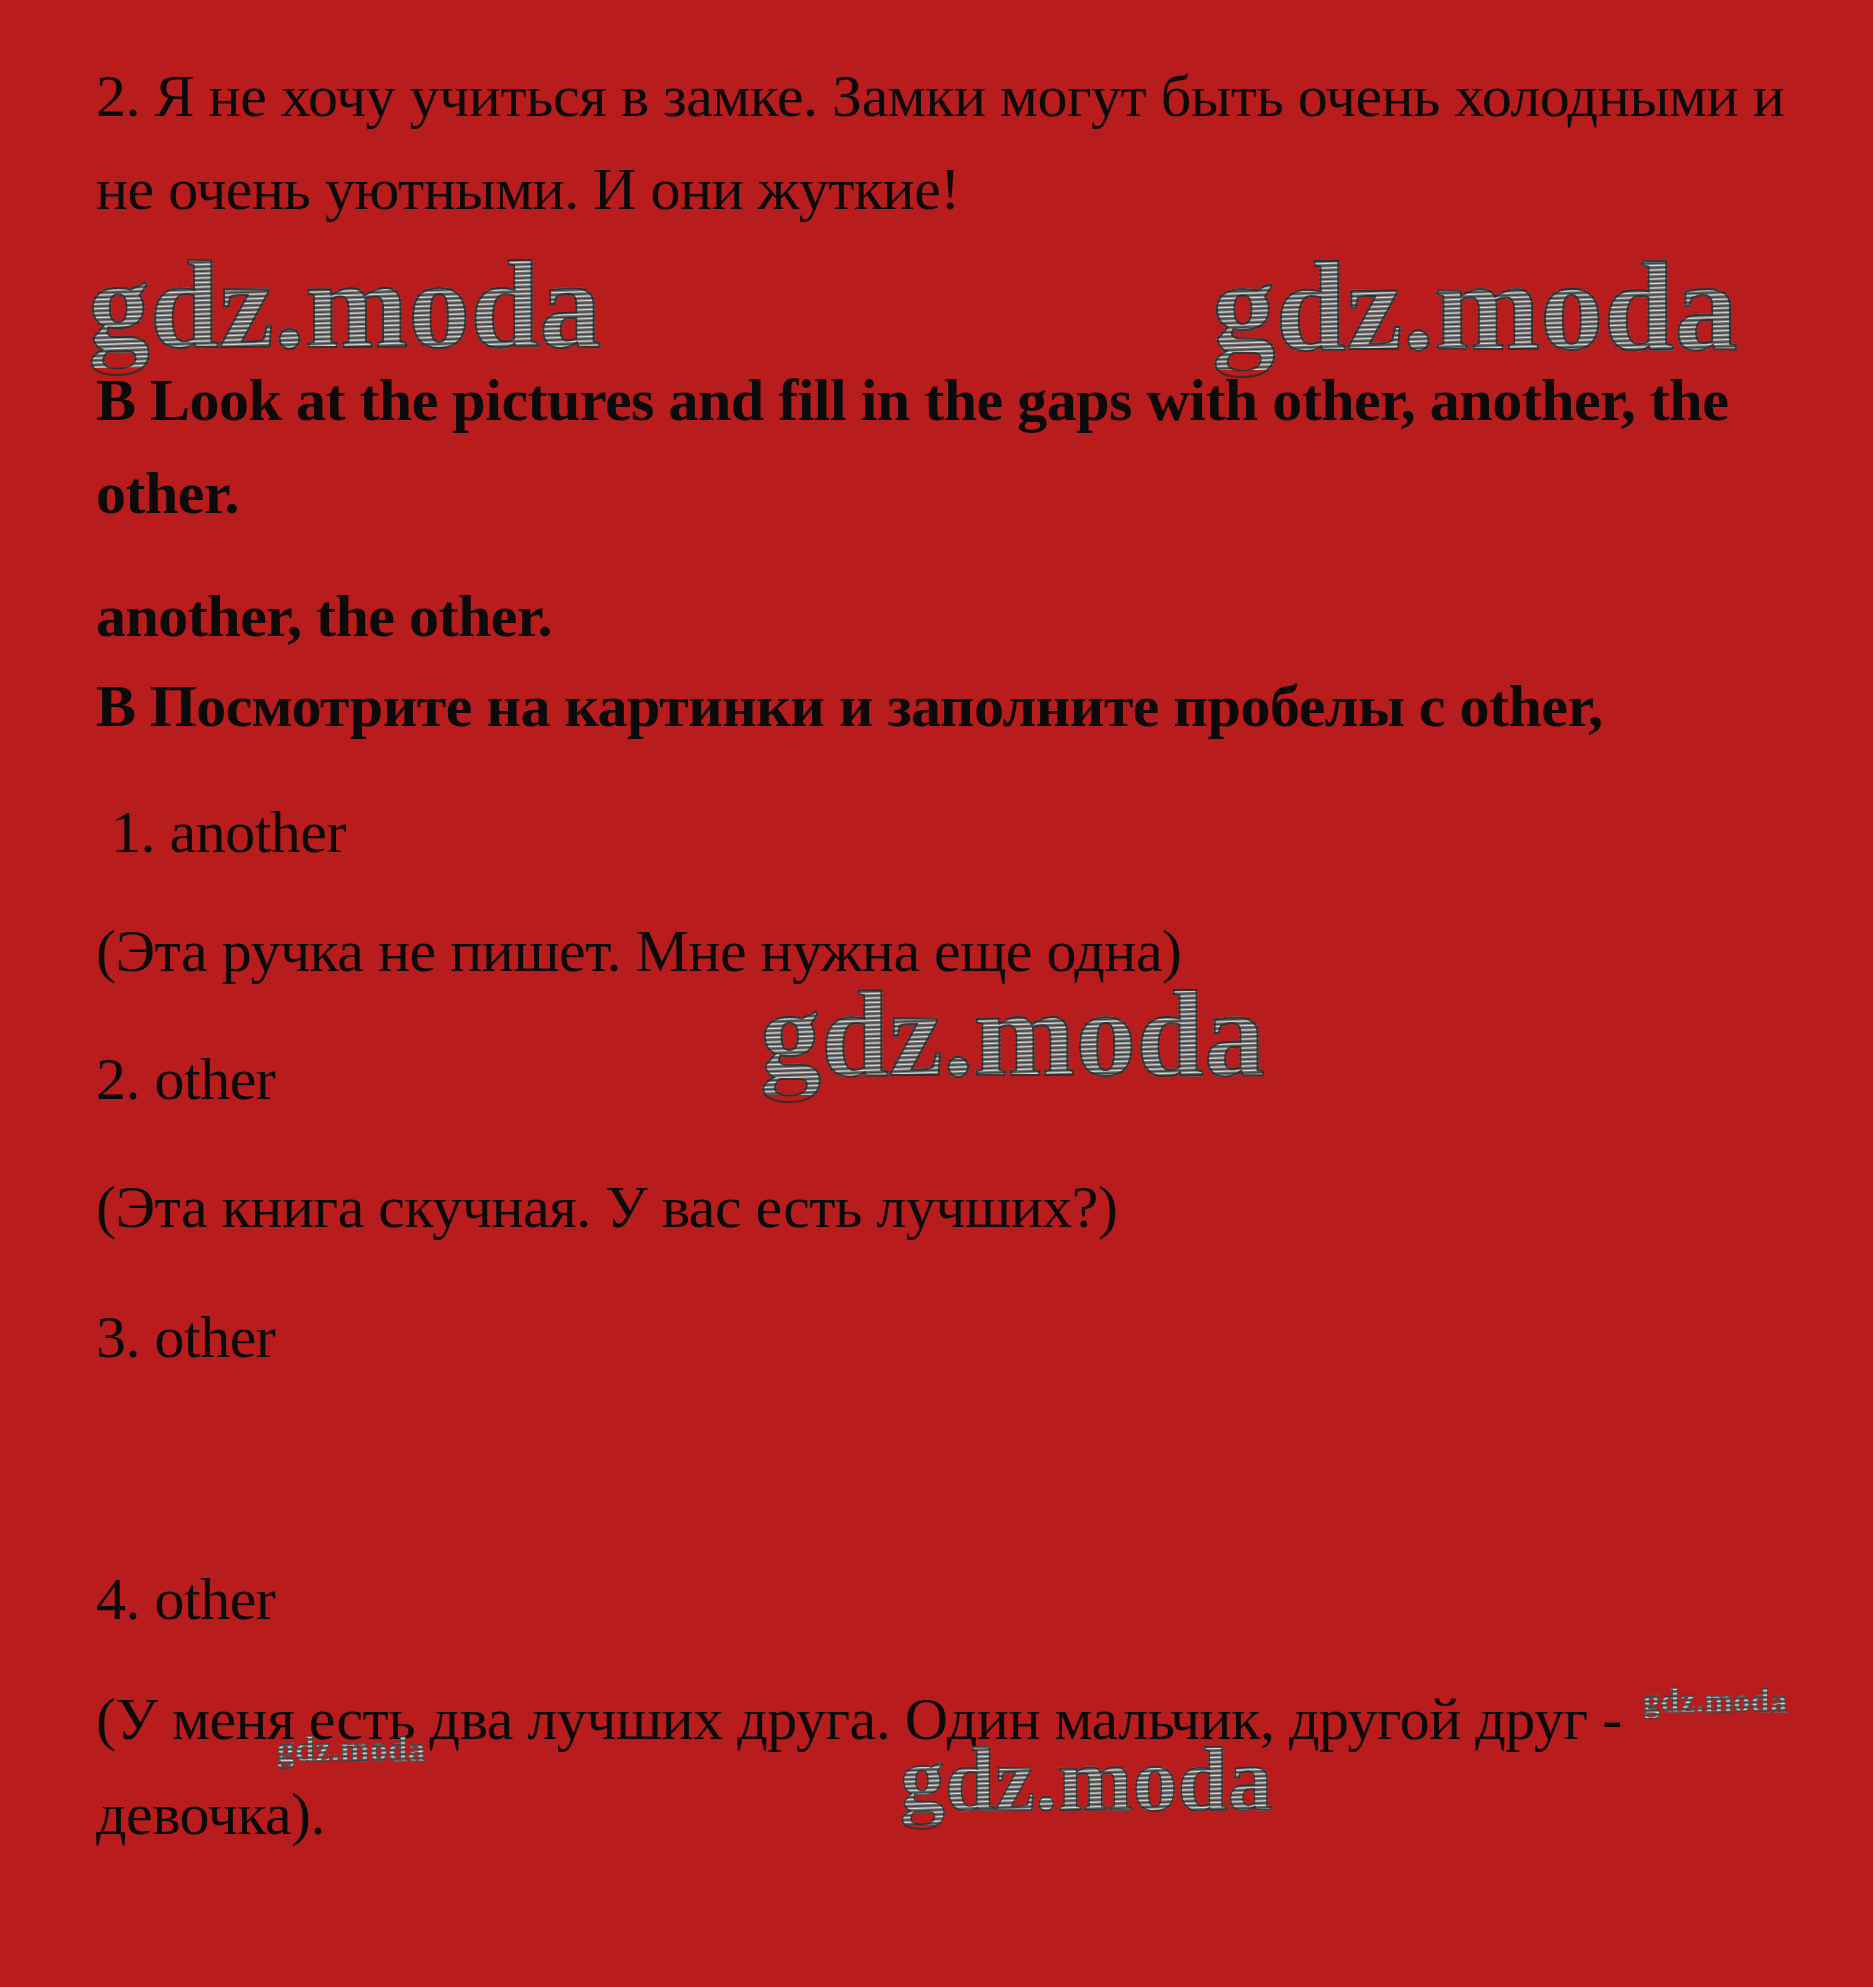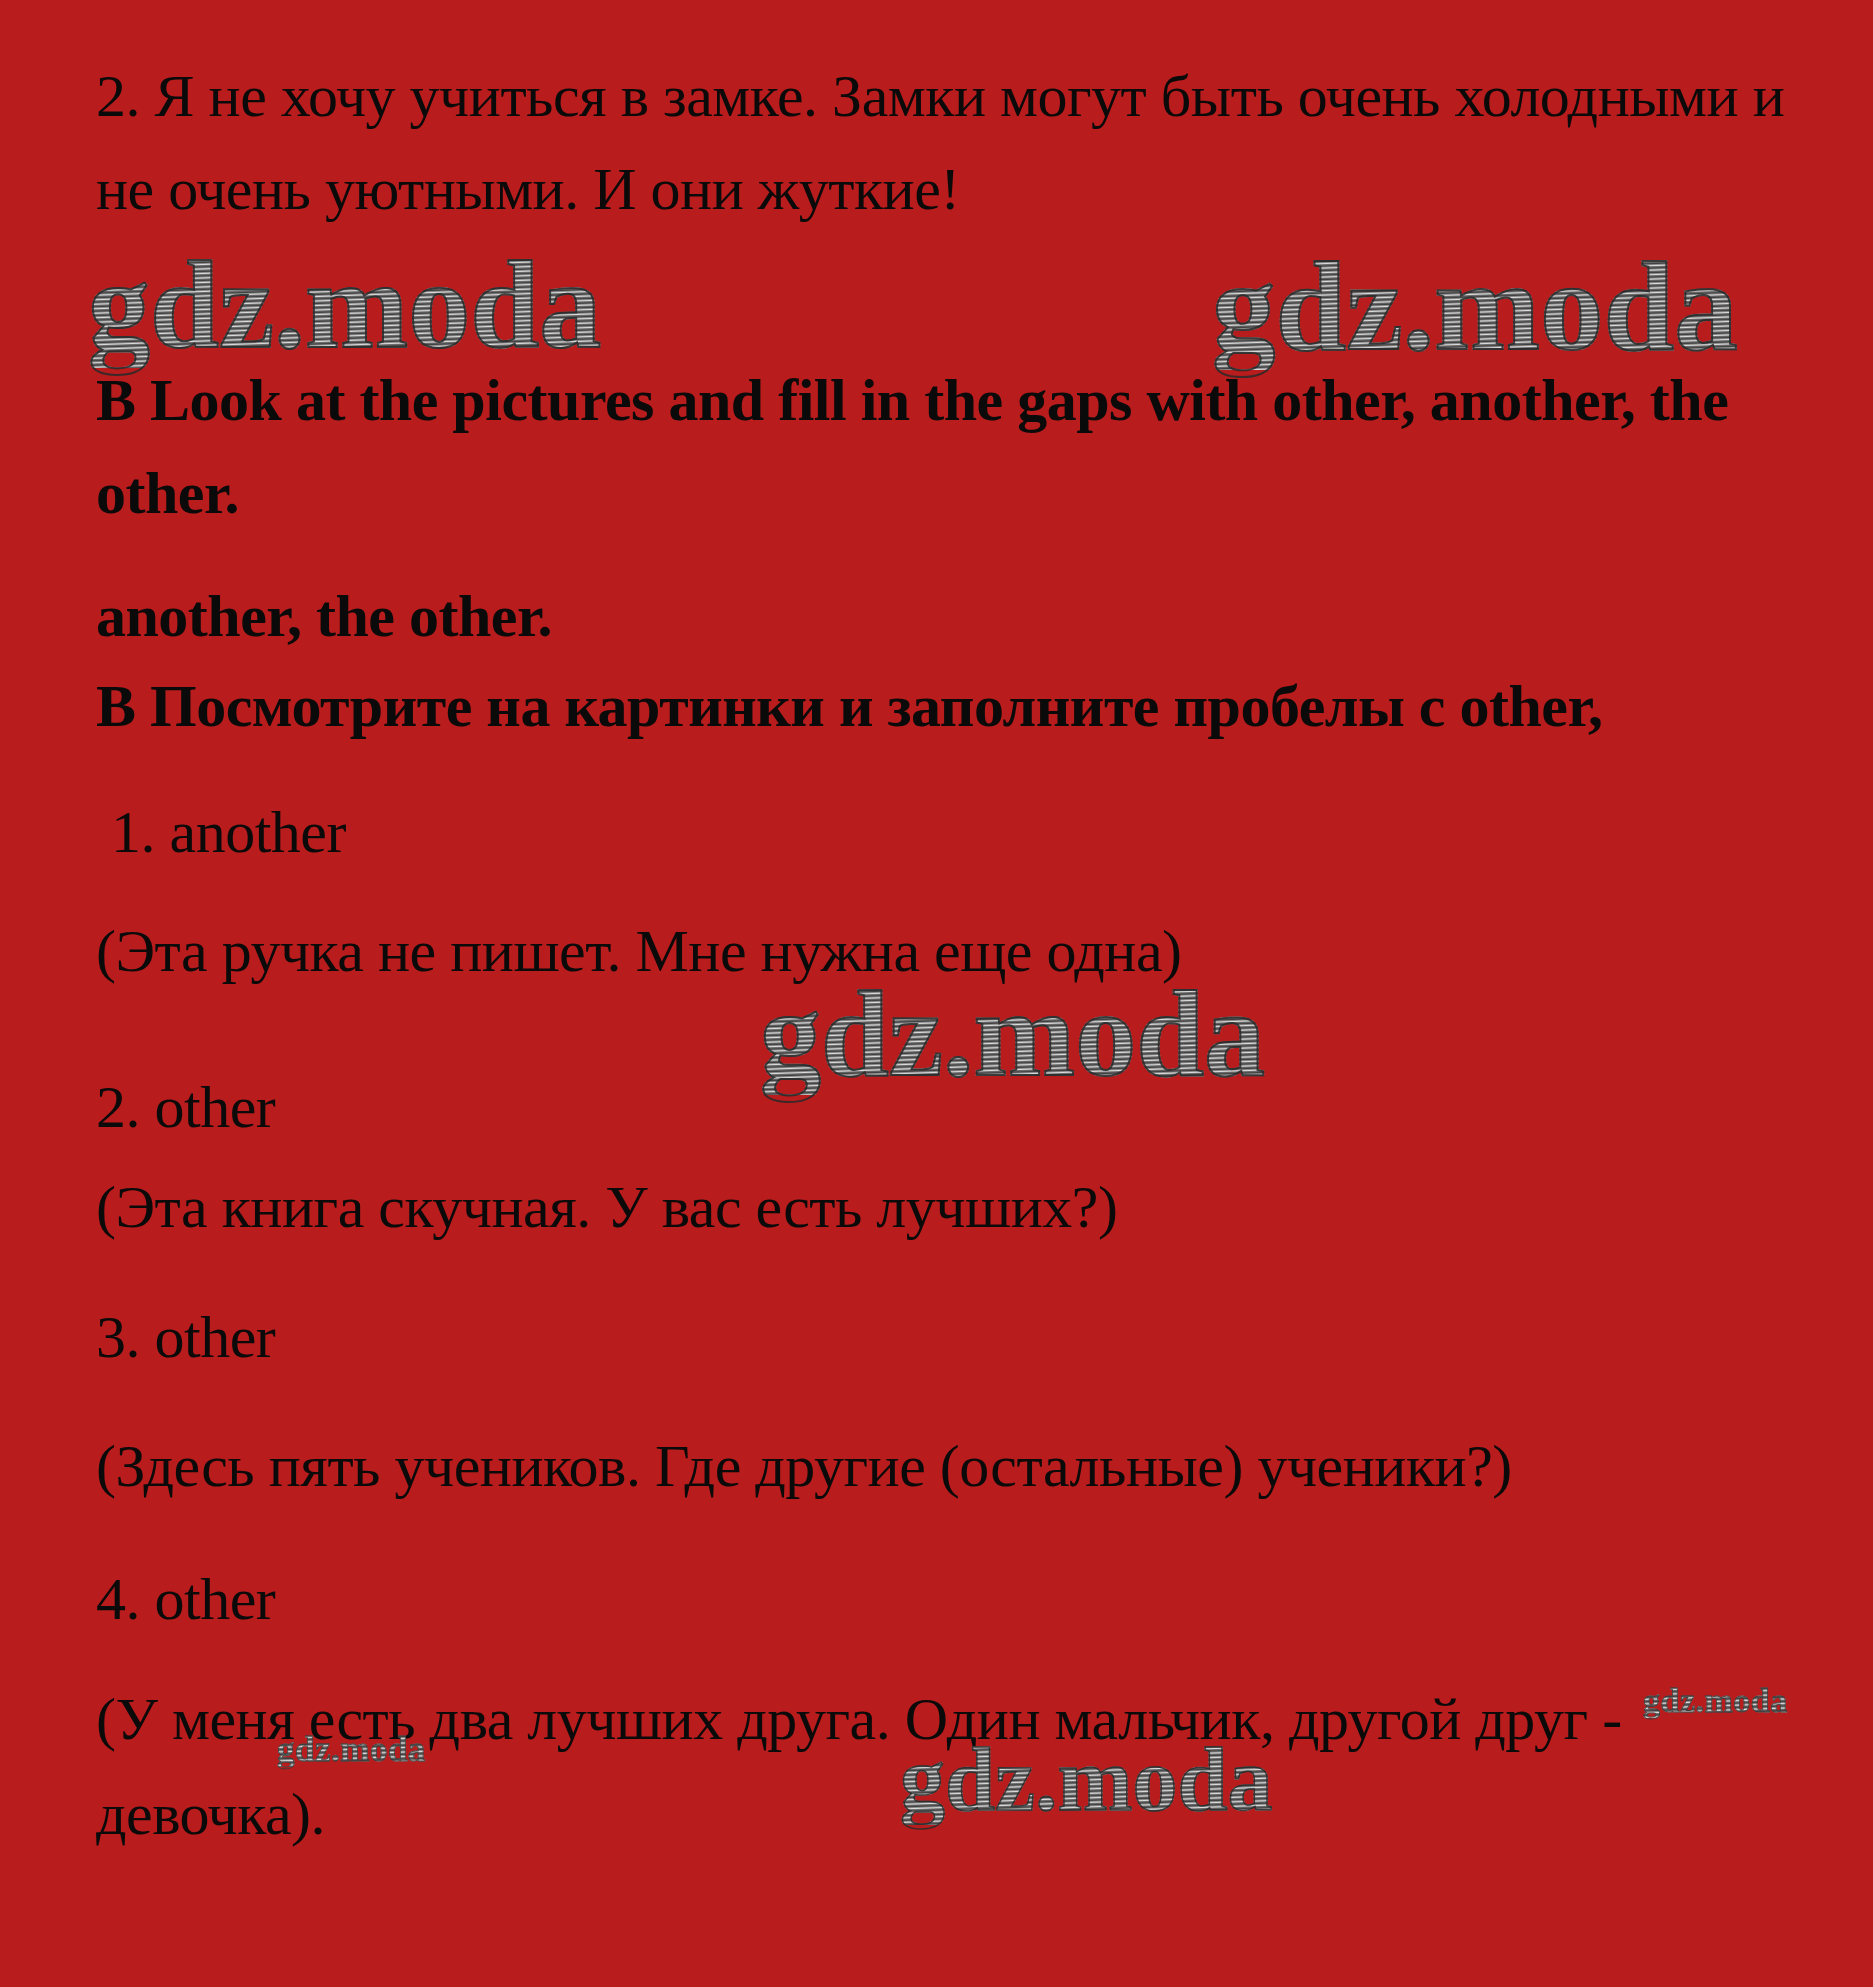--- a/index.html
+++ b/index.html
@@ -71,25 +71,24 @@
   <div class="text bold ru-head" style="top:571px;">
     <div>another, the other.</div>
     <div>В Посмотрите на картинки и заполните пробелы с other,</div>
   </div>
 
   <div class="text" style="top:785px;margin-left:15px;">1. another</div>
   <div class="text" style="top:904px;">(Эта ручка не пишет. Мне нужна еще одна)</div>
 
   <div class="wm" style="left:760px; top:973px; font-size:122px;">gdz.moda</div>
 
-  <div class="text" style="top:1060px;">2. other</div>
+  <div class="text" style="top:1032px;">2. other</div>
   <div class="text" style="top:1160px;">(Эта книга скучная. У вас есть лучших?)</div>
 
   <div class="text" style="top:1290px;">3. other</div>
-  <div class="text" style="top:1419px;">(Здесь пять учеников. Где другие (остальные) ученики?)</div>
 
   <div class="text" style="top:1552px;">4. other</div>
   <div class="text" style="top:1672px;">
     <div>(У меня есть два лучших друга. Один мальчик, другой друг -</div>
     <div>девочка).</div>
   </div>
 
   <div class="wm wm-sm" style="left:1643px; top:1684px; font-size:34px;">gdz.moda</div>
   <div class="wm wm-sm" style="left:277px; top:1732px; font-size:35px;">gdz.moda</div>
   <div class="wm wm-md" style="left:900px; top:1735px; font-size:90px;">gdz.moda</div>

